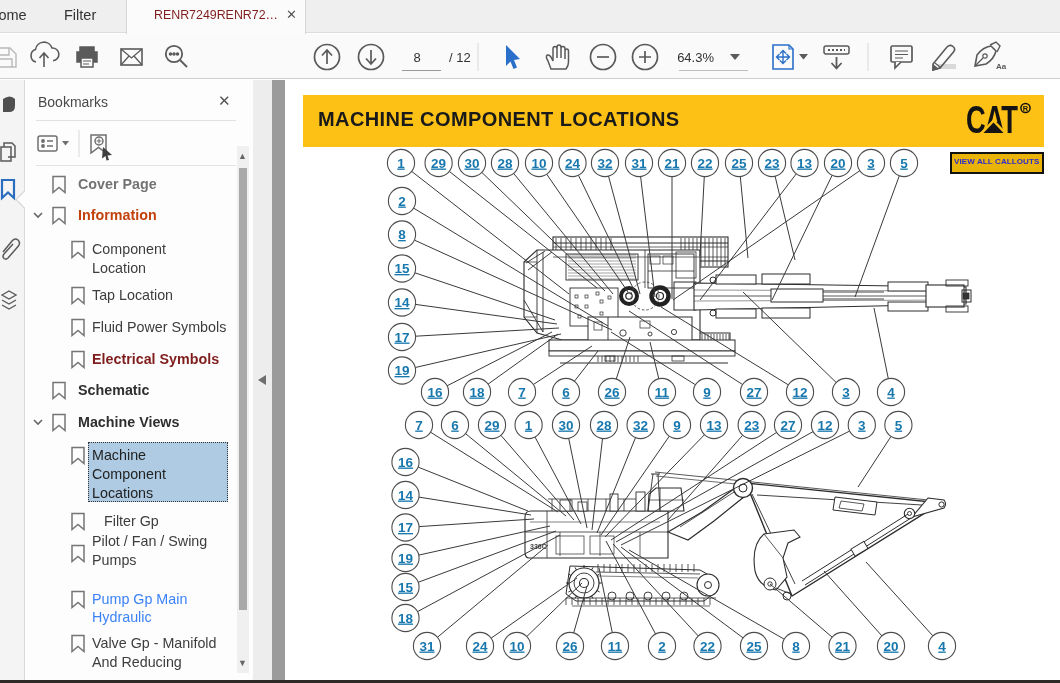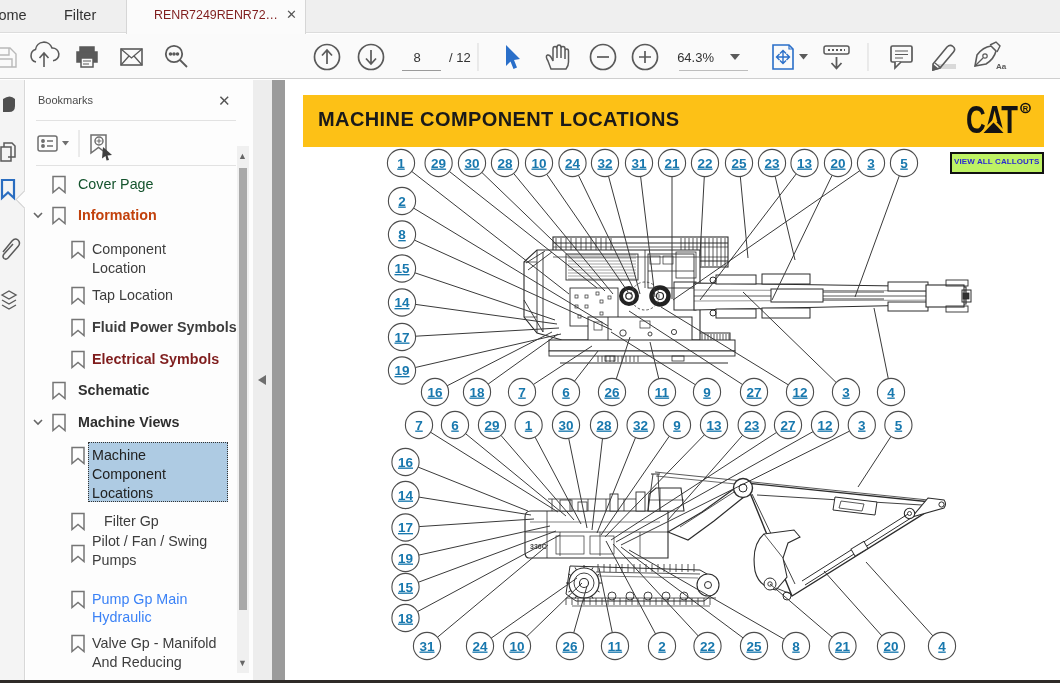--- a/index.html
+++ b/index.html
@@ -116,21 +116,21 @@
       <path d="M3,252 L12,241 Q15,237.5 18,240 Q21,243 18,246.5 L8,258 Q6,260 4,258.5 Q2,256.5 4,254 L13,244"></path>
     </g>
     <g stroke="#5a5a5a" fill="none" stroke-width="1.4">
       <path d="M2,295 L9,291 L16,295 L9,299 Z"></path>
       <path d="M2,300 L9,304 L16,300"></path>
       <path d="M2,305 L9,309 L16,305"></path>
     </g>
   </svg>
 
 <div class="abs" style="left:26px;top:80px;width:227px;height:600px;background:#fdfdfd"></div>
-<div class="abs" style="left:38px;top:94px;font-size:11px;color:#4a4a4a">Bookmarks</div>
+<div class="abs" style="left:38px;top:94px;font-size:14px;color:#4a4a4a">Bookmarks</div>
 <div class="abs" style="left:218px;top:92px;font-size:15px;color:#555">✕</div>
 <div class="abs" style="left:36px;top:120px;width:200px;border-top:1px solid #e2e2e2"></div>
 <svg class="abs" style="left:0;top:0" width="260" height="180" viewBox="0 0 260 180">
     <g stroke="#6f6f6f" fill="none" stroke-width="1.5">
       <rect x="38" y="136" width="19" height="15" rx="2"></rect>
       <circle cx="43" cy="141" r="1.2" fill="#6f6f6f"></circle>
       <circle cx="43" cy="146" r="1.2" fill="#6f6f6f"></circle>
       <path d="M47,141 L53,141 M47,146 L53,146" stroke-width="1.3"></path>
     </g>
     <path d="M62,141 L69,141 L65.5,145.5 Z" fill="#6f6f6f"></path>
@@ -139,41 +139,41 @@
       <path d="M91,135 L106,135 L106,153 L98.5,147.5 L91,153 Z"></path>
       <circle cx="99" cy="141" r="4"></circle>
       <path d="M99,138.5 L99,143.5 M96.5,141 L101.5,141" stroke-width="1.1"></path>
     </g>
     <path d="M103,147 L112,155 L107.5,155.5 L109,160 L106.5,160.5 L105.5,156 L102,158.5 Z" fill="#3f3f3f"></path>
   </svg>
 <div class="abs" style="left:36px;top:165px;width:200px;border-top:1px solid #e2e2e2"></div>
 <svg style="position:absolute;left:51px;top:175px" width="16" height="19" viewBox="0 0 16 19">
     <path d="M2,1.5 L14,1.5 L14,17.5 L8,12.5 L2,17.5 Z" fill="none" stroke="#757575" stroke-width="1.5"></path>
   </svg>
-<div style="position:absolute;left:78px;top:175px;font-size:14.3px;font-weight:400;color:#14532d;white-space:pre;line-height:18.8px">Cover Page</div>
+<div style="position:absolute;left:78px;top:175px;font-size:14.3px;font-weight:700;color:#737373;white-space:pre;line-height:18.8px">Cover Page</div>
 <svg style="position:absolute;left:32px;top:210px" width="12" height="10" viewBox="0 0 12 10">
     <path d="M2,3 L6,7 L10,3" fill="none" stroke="#666" stroke-width="1.6"></path>
   </svg>
 <svg style="position:absolute;left:51px;top:206px" width="16" height="19" viewBox="0 0 16 19">
     <path d="M2,1.5 L14,1.5 L14,17.5 L8,12.5 L2,17.5 Z" fill="none" stroke="#757575" stroke-width="1.5"></path>
   </svg>
 <div style="position:absolute;left:78px;top:206px;font-size:14.3px;font-weight:700;color:#c2410c;white-space:pre;line-height:18.8px">Information</div>
 <svg style="position:absolute;left:70px;top:240px" width="16" height="19" viewBox="0 0 16 19">
     <path d="M2,1.5 L14,1.5 L14,17.5 L8,12.5 L2,17.5 Z" fill="none" stroke="#757575" stroke-width="1.5"></path>
   </svg>
 <div style="position:absolute;left:92px;top:240px;font-size:14.3px;font-weight:400;color:#3d3d3d;white-space:pre;line-height:18.8px">Component
 Location</div>
 <svg style="position:absolute;left:70px;top:285.5px" width="16" height="19" viewBox="0 0 16 19">
     <path d="M2,1.5 L14,1.5 L14,17.5 L8,12.5 L2,17.5 Z" fill="none" stroke="#757575" stroke-width="1.5"></path>
   </svg>
 <div style="position:absolute;left:92px;top:285.5px;font-size:14.3px;font-weight:400;color:#3d3d3d;white-space:pre;line-height:18.8px">Tap Location</div>
 <svg style="position:absolute;left:70px;top:317.5px" width="16" height="19" viewBox="0 0 16 19">
     <path d="M2,1.5 L14,1.5 L14,17.5 L8,12.5 L2,17.5 Z" fill="none" stroke="#757575" stroke-width="1.5"></path>
   </svg>
-<div style="position:absolute;left:92px;top:317.5px;font-size:14.3px;font-weight:700;color:#3d3d3d;white-space:pre;line-height:18.8px">Fluid Power Symbols</div>
+<div style="position:absolute;left:92px;top:317.5px;font-size:14.3px;font-weight:400;color:#3d3d3d;white-space:pre;line-height:18.8px">Fluid Power Symbols</div>
 <svg style="position:absolute;left:70px;top:349.5px" width="16" height="19" viewBox="0 0 16 19">
     <path d="M2,1.5 L14,1.5 L14,17.5 L8,12.5 L2,17.5 Z" fill="none" stroke="#757575" stroke-width="1.5"></path>
   </svg>
 <div style="position:absolute;left:92px;top:349.5px;font-size:14.3px;font-weight:700;color:#7f1d1d;white-space:pre;line-height:18.8px">Electrical Symbols</div>
 <svg style="position:absolute;left:51px;top:381px" width="16" height="19" viewBox="0 0 16 19">
     <path d="M2,1.5 L14,1.5 L14,17.5 L8,12.5 L2,17.5 Z" fill="none" stroke="#757575" stroke-width="1.5"></path>
   </svg>
 <div style="position:absolute;left:78px;top:381px;font-size:14.3px;font-weight:700;color:#2e2e2e;white-space:pre;line-height:18.8px">Schematic</div>
 <svg style="position:absolute;left:32px;top:417px" width="12" height="10" viewBox="0 0 12 10">
     <path d="M2,3 L6,7 L10,3" fill="none" stroke="#666" stroke-width="1.6"></path>
@@ -230,21 +230,21 @@
 <svg style="position:absolute;left:966px;top:101px" width="70" height="40" viewBox="0 0 70 40">
     <g transform="translate(0,32)">
       <text transform="scale(0.72,1)" x="0" y="0" font-family="Liberation Sans,sans-serif" font-size="38" font-weight="bold" fill="#131313" letter-spacing="-1.5">CAT</text>
     </g>
     <path d="M14,32 L27.5,18 L41,32 Z" fill="#FDC116"></path>
     <path d="M17.5,32 L27.5,21.5 L37.5,32 Z" fill="#131313"></path>
     <circle cx="59.5" cy="7" r="4.6" fill="none" stroke="#131313" stroke-width="1.5"></circle>
     <text x="59.5" y="10" font-size="7.5" font-weight="bold" text-anchor="middle" fill="#131313">R</text>
   </svg>
 
-<div class="abs" style="left:949.5px;top:152px;width:94.5px;height:21.5px;background:#bef264;
+<div class="abs" style="left:949.5px;top:152px;width:94.5px;height:21.5px;background:#eab308;
  border:2.5px solid #111;text-align:center;line-height:16.5px;font-size:8px;font-weight:700;color:#2b2bd0;letter-spacing:0.1px">VIEW ALL CALLOUTS</div>
 
 <svg class="abs" style="left:284px;top:146px" width="776" height="530" viewBox="284 146 776 530" font-family="Liberation Sans,sans-serif">
     <g>
       <rect x="553" y="237" width="175" height="30" stroke="#2d2d2d" stroke-width="1.1" fill="none"></rect>
       <line x1="553" y1="243" x2="728" y2="243" stroke="#2d2d2d" stroke-width="1.0"></line>
       <line x1="553" y1="261" x2="728" y2="261" stroke="#2d2d2d" stroke-width="1.0"></line>
       <line x1="556" y1="238" x2="556" y2="266" stroke="#2d2d2d" stroke-width="0.8"></line>
       <line x1="561" y1="238" x2="561" y2="266" stroke="#2d2d2d" stroke-width="0.8"></line>
       <line x1="566" y1="238" x2="566" y2="266" stroke="#2d2d2d" stroke-width="0.8"></line>

